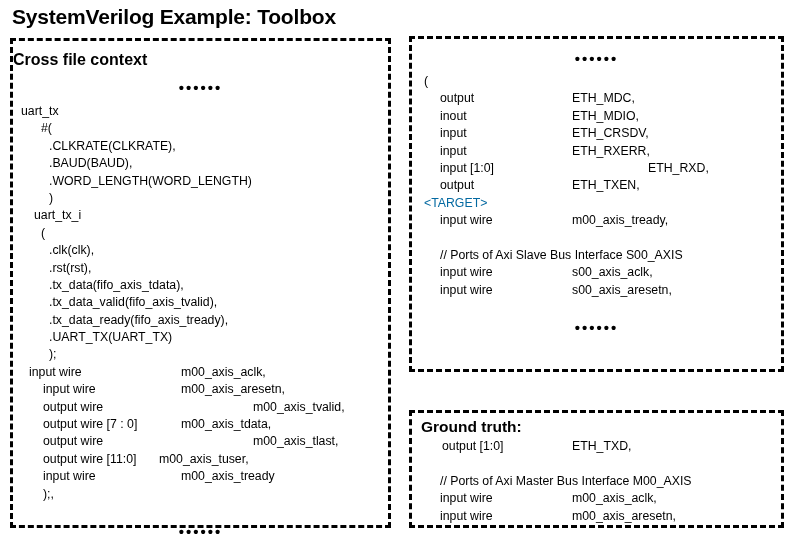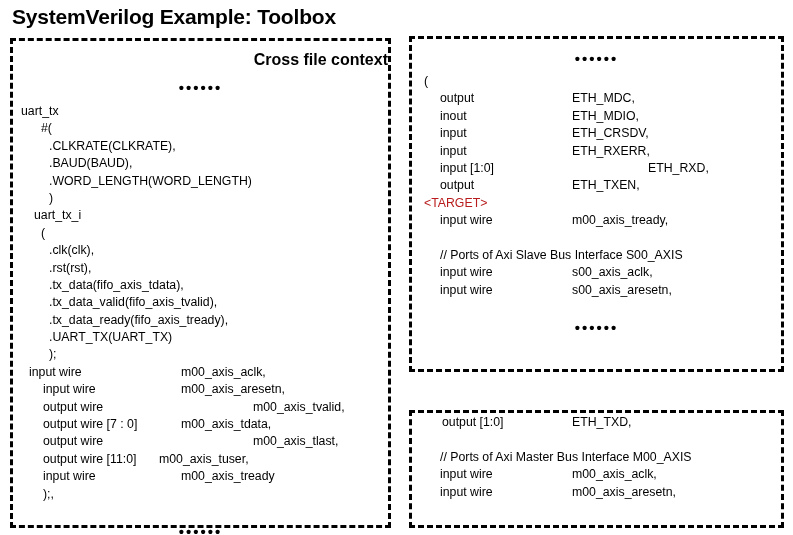--- a/index.html
+++ b/index.html
@@ -50,21 +50,21 @@
   }
 
   #ground-truth-panel {
     left: 409px;
     top: 410px;
     width: 375px;
     height: 118px;
   }
 
   .panel-title {
-    text-align: right;
+    text-align: left;
     font-size: 16px;
     font-weight: bold;
     margin-top: 8px;
     line-height: 21px;
   }
 
   .dots {
     text-align: center;
     font-size: 15px;
     font-weight: bold;
@@ -85,21 +85,21 @@
     white-space: pre;
     position: relative;
   }
 
   .code-line .c2 {
     position: absolute;
     text-align: right;
   }
 
   .target-line {
-    color: #b91c1c;
+    color: #0369a1;
   }
 
   #cross-dots-top {
     margin-top: 10px;
   }
 
   #cross-code {
     margin-top: 8px;
     padding-left: 8px;
   }
@@ -146,14 +146,15 @@
   <div class="dots" id="cross-dots-bottom">••••••</div>
 </div>
 
 <div class="panel" id="in-file-panel">
   <div class="dots" id="infile-dots-top">••••••</div>
   <div class="code" id="infile-code"><div class="code-line"><span style="padding-left: 4px;">(</span></div><div class="code-line"><span style="padding-left: 20px;">output</span><span class="c2" style="left: 152px;">ETH_MDC,</span></div><div class="code-line"><span style="padding-left: 20px;">inout</span><span class="c2" style="left: 152px;">ETH_MDIO,</span></div><div class="code-line"><span style="padding-left: 20px;">input</span><span class="c2" style="left: 152px;">ETH_CRSDV,</span></div><div class="code-line"><span style="padding-left: 20px;">input</span><span class="c2" style="left: 152px;">ETH_RXERR,</span></div><div class="code-line"><span style="padding-left: 20px;">input [1:0]</span><span class="c2" style="left: 228px;">ETH_RXD,</span></div><div class="code-line"><span style="padding-left: 20px;">output</span><span class="c2" style="left: 152px;">ETH_TXEN,</span></div><div class="code-line target-line"><span style="padding-left: 4px;">&lt;TARGET&gt;</span></div><div class="code-line"><span style="padding-left: 20px;">input wire</span><span class="c2" style="left: 152px;">m00_axis_tready,</span></div><div class="code-line"><span style="padding-left: 0px;"></span></div><div class="code-line"><span style="padding-left: 20px;">// Ports of Axi Slave Bus Interface S00_AXIS</span></div><div class="code-line"><span style="padding-left: 20px;">input wire</span><span class="c2" style="left: 152px;">s00_axis_aclk,</span></div><div class="code-line"><span style="padding-left: 20px;">input wire</span><span class="c2" style="left: 152px;">s00_axis_aresetn,</span></div></div>
   <div class="dots" id="infile-dots-bottom">••••••</div>
 </div>
 
 <div class="panel" id="ground-truth-panel">
+  <div class="gt-title">Ground truth:</div>
   <div class="code" id="gt-code"><div class="code-line"><span style="padding-left: 22px;">output [1:0]</span><span class="c2" style="left: 152px;">ETH_TXD,</span></div><div class="code-line"><span style="padding-left: 0px;"></span></div><div class="code-line"><span style="padding-left: 20px;">// Ports of Axi Master Bus Interface M00_AXIS</span></div><div class="code-line"><span style="padding-left: 20px;">input wire</span><span class="c2" style="left: 152px;">m00_axis_aclk,</span></div><div class="code-line"><span style="padding-left: 20px;">input wire</span><span class="c2" style="left: 152px;">m00_axis_aresetn,</span></div></div>
 </div>
 
 </body></html>

